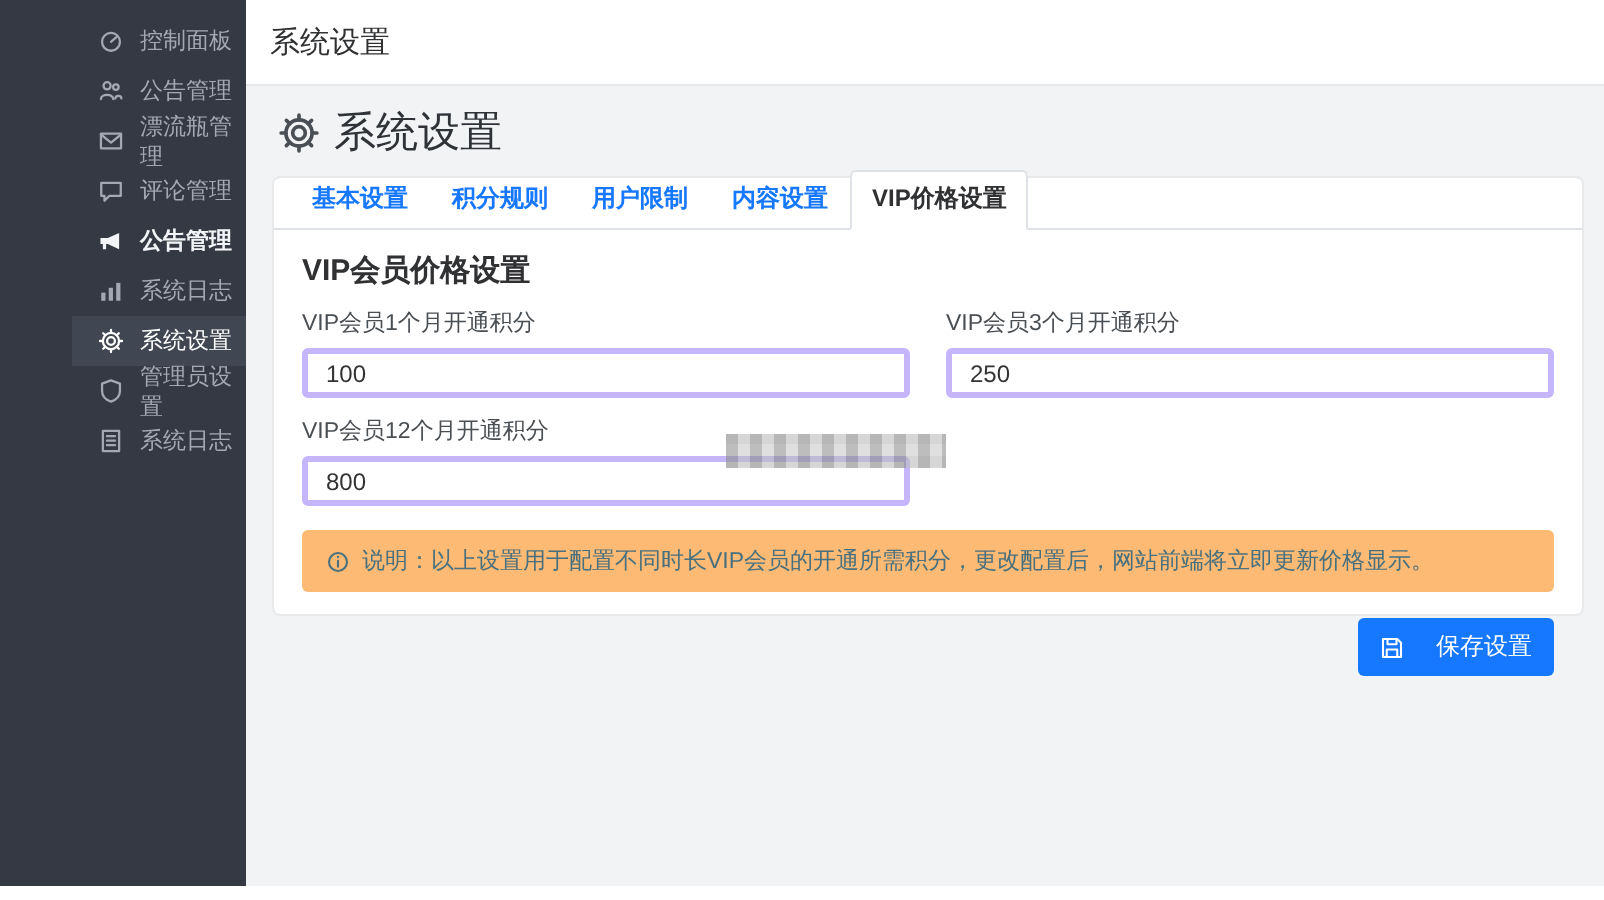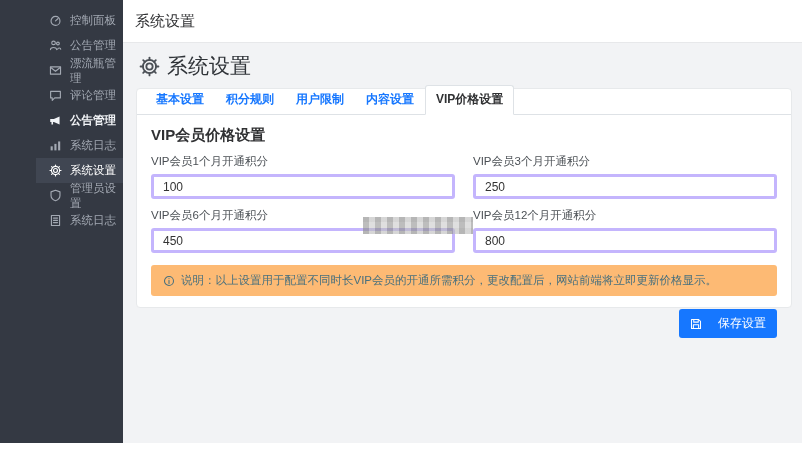--- a/index.html
+++ b/index.html
@@ -163,24 +163,20 @@
         <div class="grid">
           <div class="field">
             <label>VIP会员1个月开通积分</label>
             <input type="text" value="100" style="">
           </div>
           <div class="field">
             <label>VIP会员3个月开通积分</label>
             <input type="text" value="250" style="">
           </div>
           <div class="field">
-            <label>VIP会员6个月开通积分</label>
-            <input type="text" value="450" style="">
-          </div>
-          <div class="field">
             <label>VIP会员12个月开通积分</label>
             <input type="text" value="800" style="">
           </div>
         </div>
 
         <div class="notice">
           <svg viewBox="0 0 16 16">
               <circle cx="8" cy="8" r="6"></circle>
               <line x1="8" y1="7.2" x2="8" y2="11.2"></line>
               <line x1="8" y1="4.6" x2="8" y2="4.8"></line>

